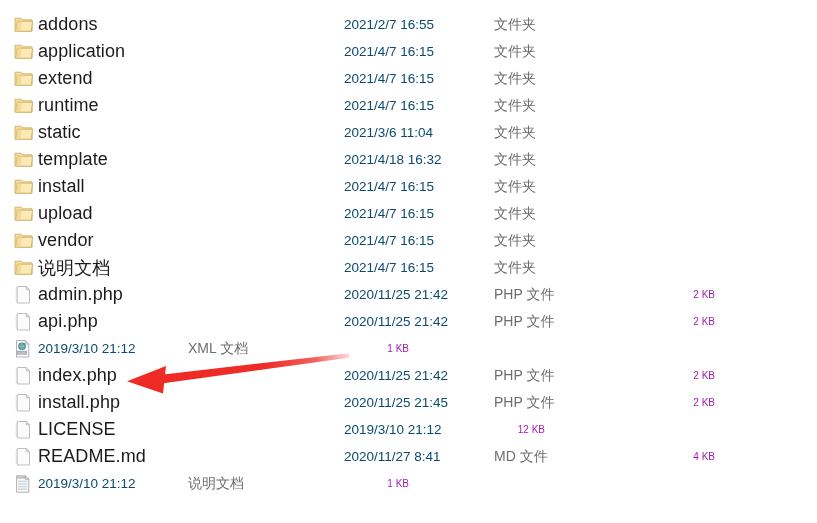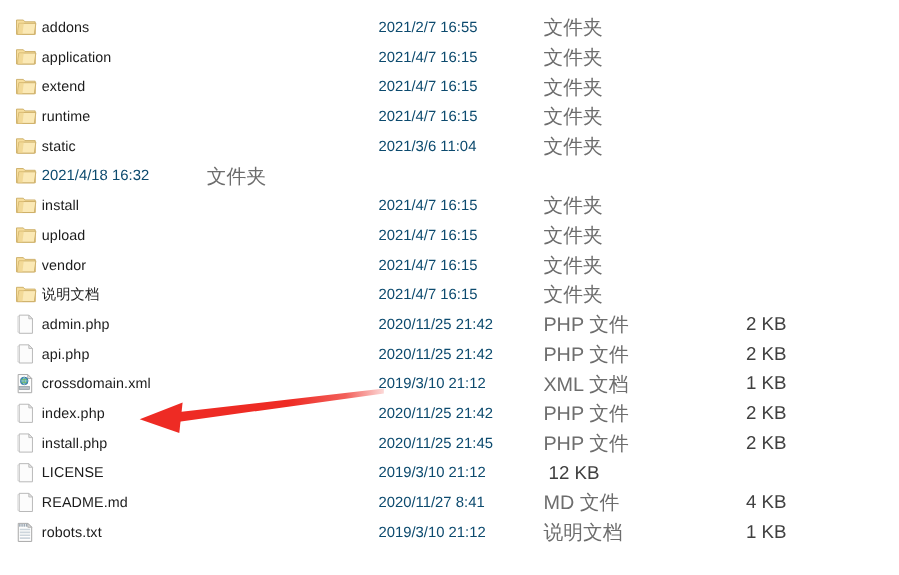--- a/index.html
+++ b/index.html
@@ -32,45 +32,45 @@
   }
 
   .icon-cell {
     width: 38px;
     min-width: 38px;
     height: 27px;
     position: relative;
   }
 
   .name-cell {
-    font-size: 13px;
+    font-size: 18px;
     color: #1b1b1b;
     letter-spacing: 0.1px;
     flex: 0 0 auto;
     width: 306px;
     overflow: hidden;
   }
 
   .date-cell {
     font-size: 13.5px;
     color: #0c4a6e;
     width: 150px;
     flex: 0 0 auto;
   }
 
   .type-cell {
-    font-size: 18px;
+    font-size: 14px;
     color: #6d6d6d;
     width: 170px;
     flex: 0 0 auto;
   }
 
   .size-cell {
-    font-size: 17px;
-    color: #404040;
+    font-size: 10px;
+    color: #a21caf;
     width: 140px;
     flex: 0 0 auto;
     text-align: right;
     padding-right: 89px;
     box-sizing: border-box;
   }
 
   
   .ico {
     position: absolute;
@@ -179,20 +179,21 @@
       <div class="icon-cell">
         <span class="ico">
           <svg width="20" height="19" viewBox="0 0 20 19" xmlns="http://www.w3.org/2000/svg">
     <path d="M1 3.2 L7.2 3.2 L8.6 4.8 L18 4.8 L18 16.2 L1 16.2 Z" fill="#f6dd9c" stroke="#c9ab62" stroke-width="0.8"></path>
     <path d="M3.2 6.2 L18.6 6.2 L17.2 16.2 L1.9 16.2 Z" fill="#fbe9b6" stroke="#c9ab62" stroke-width="0.8"></path>
     <path d="M3.2 6.2 L7.6 6.2 L6.4 16.2 L1.9 16.2 Z" fill="#efd38c" stroke="none" opacity="0.75"></path>
     <path d="M17.2 16.2 L18.6 6.2 L18.6 16.2 Z" fill="#d8bb79" opacity="0.6"></path>
   </svg>
         </span>
       </div>
+      <div class="name-cell">template</div>
       <div class="date-cell">2021/4/18 16:32</div>
       <div class="type-cell">文件夹</div>
       <div class="size-cell"></div>
     </div>
     <div class="file-row">
       <div class="icon-cell">
         <span class="ico">
           <svg width="20" height="19" viewBox="0 0 20 19" xmlns="http://www.w3.org/2000/svg">
     <path d="M1 3.2 L7.2 3.2 L8.6 4.8 L18 4.8 L18 16.2 L1 16.2 Z" fill="#f6dd9c" stroke="#c9ab62" stroke-width="0.8"></path>
     <path d="M3.2 6.2 L18.6 6.2 L17.2 16.2 L1.9 16.2 Z" fill="#fbe9b6" stroke="#c9ab62" stroke-width="0.8"></path>
@@ -290,21 +291,20 @@
           <svg width="18" height="20" viewBox="0 0 18 20" xmlns="http://www.w3.org/2000/svg">
     <path d="M2.5 1.5 L11.2 1.5 L14.8 5.1 L14.8 18 L2.5 18 Z" fill="#fdfdfd" stroke="#a9a9a9" stroke-width="0.9"></path>
     <path d="M11.2 1.5 L11.2 5.1 L14.8 5.1 Z" fill="#e2e2e2" stroke="#a9a9a9" stroke-width="0.8"></path>
     <circle cx="8.0" cy="7.3" r="3.5" fill="#3a8fd4" stroke="#1f5d96" stroke-width="0.6"></circle>
     <path d="M4.6 7.3 h6.8 M8 3.9 c1.6 1.9 1.6 5 0 6.8 M8 3.9 c-1.6 1.9 -1.6 5 0 6.8" fill="none" stroke="#bfe3a0" stroke-width="0.6"></path>
     <path d="M5.2 5.4 c1.1 1.0 4.5 1.0 5.6 0 M5.2 9.3 c1.1 -1.0 4.5 -1.0 5.6 0" fill="none" stroke="#7cc24a" stroke-width="0.7"></path>
     <rect x="3.4" y="12.2" width="9.4" height="3.0" fill="#b9c0c6" stroke="#8e979e" stroke-width="0.6"></rect>
   </svg>
         </span>
       </div>
-      <div class="name-cell">crossdomain.xml</div>
       <div class="date-cell">2019/3/10 21:12</div>
       <div class="type-cell">XML 文档</div>
       <div class="size-cell">1 KB</div>
     </div>
     <div class="file-row">
       <div class="icon-cell">
         <span class="ico">
           <svg width="18" height="20" viewBox="0 0 18 20" xmlns="http://www.w3.org/2000/svg">
     <path d="M3.5 1.5 L12.2 1.5 L15.5 4.8 L15.5 18 L3.5 18 Z" fill="#fcfcfc" stroke="#b8b8b8" stroke-width="0.9"></path>
     <path d="M12.2 1.5 L12.2 4.8 L15.5 4.8 Z" fill="#e8e8e8" stroke="#b8b8b8" stroke-width="0.8"></path>
@@ -375,21 +375,20 @@
     </g>
     <g stroke="#ccd5dc" stroke-width="1.5">
       <line x1="4.0" y1="7.4" x2="13.4" y2="7.4"></line>
       <line x1="4.0" y1="10.0" x2="13.4" y2="10.0"></line>
       <line x1="4.0" y1="12.6" x2="13.4" y2="12.6"></line>
       <line x1="4.0" y1="15.2" x2="13.4" y2="15.2"></line>
     </g>
   </svg>
         </span>
       </div>
-      <div class="name-cell">robots.txt</div>
       <div class="date-cell">2019/3/10 21:12</div>
       <div class="type-cell">说明文档</div>
       <div class="size-cell">1 KB</div>
     </div>
   </div>
 
 <svg id="annotation-arrow" viewBox="0 0 817 523" xmlns="http://www.w3.org/2000/svg">
   <defs>
     <linearGradient id="arrowFade" x1="1" y1="0" x2="0" y2="0">
       <stop offset="0%" stop-color="#ee2b24" stop-opacity="0.18"></stop>

